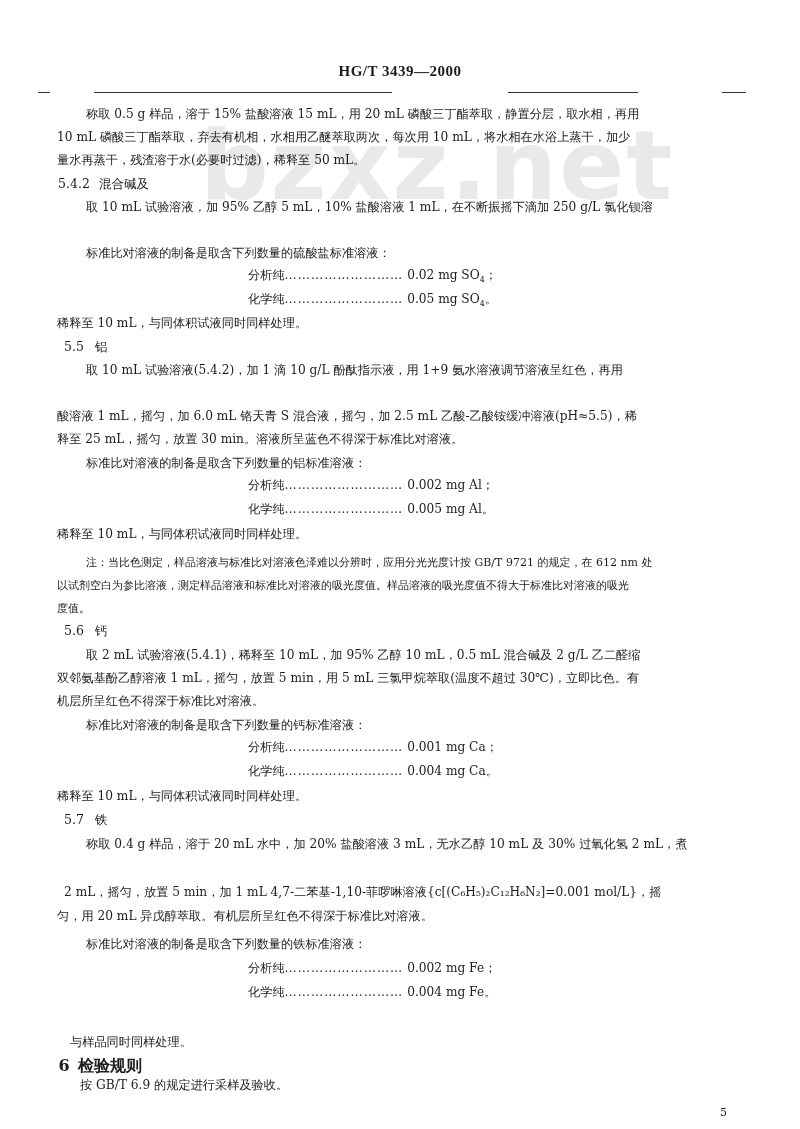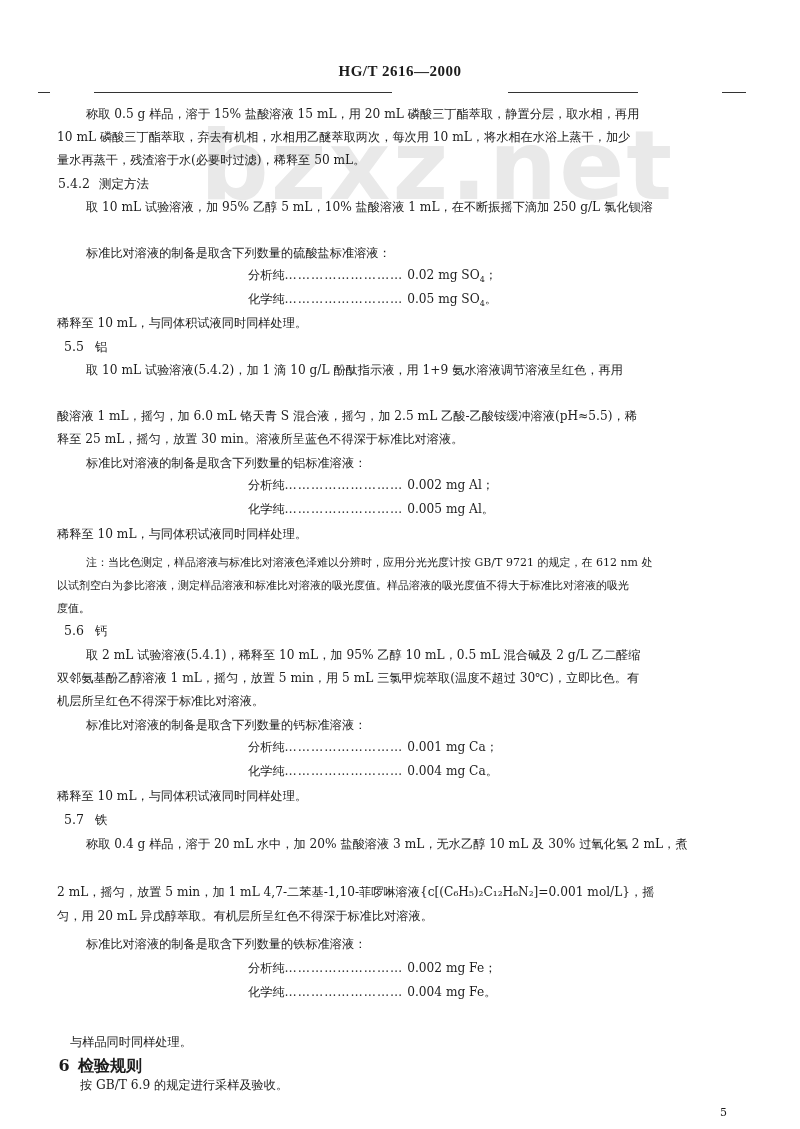--- a/index.html
+++ b/index.html
@@ -38,32 +38,32 @@
     .pagenum { position: absolute; left: 720px; top: 1106px; font-size: 11px; }
     sub { font-size: 8px; }
   </style>
 </head>
 <body>
 
 <div class="watermark">bzxz.net</div>
 
 <div class="page">
 
-  <div class="std-code">HG/T 2616—2000</div>
+  <div class="std-code">HG/T 3439—2000</div>
   <div class="hrule" style="left:38px; top:92px; width:12px;"></div>
   <div class="hrule" style="left:94px; top:92px; width:298px;"></div>
   <div class="hrule" style="left:508px; top:92px; width:130px;"></div>
   <div class="hrule" style="left:722px; top:92px; width:24px;"></div>
 
   <p class="p indent" style="top:104px;">称取 0.5 g 样品，溶于 15% 盐酸溶液 15 mL，用 20 mL 磷酸三丁酯萃取，静置分层，取水相，再用</p>
   <p class="p flush" style="top:127px;">10 mL 磷酸三丁酯萃取，弃去有机相，水相用乙醚萃取两次，每次用 10 mL，将水相在水浴上蒸干，加少</p>
   <p class="p flush" style="top:150px;">量水再蒸干，残渣溶于水(必要时过滤)，稀释至 50 mL。</p>
 
   <div class="p heading" style="top:173px;">
-    <span class="num">5.4.2</span><span style="display:inline-block;width:8px"></span><span>测定方法</span>
+    <span class="num">5.4.2</span><span style="display:inline-block;width:8px"></span><span>混合碱及</span>
   </div>
   <p class="p indent" style="top:197px;">取 10 mL 试验溶液，加 95% 乙醇 5 mL，10% 盐酸溶液 1 mL，在不断振摇下滴加 250 g/L 氯化钡溶</p>
   <p class="p indent" style="top:243px;">标准比对溶液的制备是取含下列数量的硫酸盐标准溶液：</p>
   <div class="spec" style="top:267px;">
     <span>分析纯</span><span class="dots">………………………</span> <span>0.02 mg SO</span><sub>4</sub><span>；</span>
   </div>
   <div class="spec" style="top:291px;">
     <span>化学纯</span><span class="dots">………………………</span> <span>0.05 mg SO</span><sub>4</sub><span>。</span>
   </div>
   <p class="p flush" style="top:313px;">稀释至 10 mL，与同体积试液同时同样处理。</p>
@@ -98,21 +98,21 @@
   </div>
   <div class="spec" style="top:763px;">
     <span>化学纯</span><span class="dots">………………………</span> <span>0.004 mg Ca</span><span>。</span>
   </div>
   <p class="p flush" style="top:786px;">稀释至 10 mL，与同体积试液同时同样处理。</p>
 
   <div class="p heading" style="top:809px;">
     <span class="num">5.7</span><span style="display:inline-block;width:4px"></span><span>铁</span>
   </div>
   <p class="p indent" style="top:834px;">称取 0.4 g 样品，溶于 20 mL 水中，加 20% 盐酸溶液 3 mL，无水乙醇 10 mL 及 30% 过氧化氢 2 mL，煮</p>
-  <p class="p flush" style="top:882px;">2 mL，摇匀，放置 5 min，加 1 mL 4,7-二苯基-1,10-菲啰啉溶液{c[(C₆H₅)₂C₁₂H₆N₂]=0.001 mol/L}，摇</p>
+  <p class="p flush" style="top:882px;margin-left:7px;">2 mL，摇匀，放置 5 min，加 1 mL 4,7-二苯基-1,10-菲啰啉溶液{c[(C₆H₅)₂C₁₂H₆N₂]=0.001 mol/L}，摇</p>
   <p class="p flush" style="top:906px;">匀，用 20 mL 异戊醇萃取。有机层所呈红色不得深于标准比对溶液。</p>
   <p class="p indent" style="top:934px;">标准比对溶液的制备是取含下列数量的铁标准溶液：</p>
   <div class="spec" style="top:960px;">
     <span>分析纯</span><span class="dots">………………………</span> <span>0.002 mg Fe</span><span>；</span>
   </div>
   <div class="spec" style="top:984px;">
     <span>化学纯</span><span class="dots">………………………</span> <span>0.004 mg Fe</span><span>。</span>
   </div>
   <p class="p flush" style="top:1032px;margin-left:13px;">与样品同时同样处理。</p>
 

